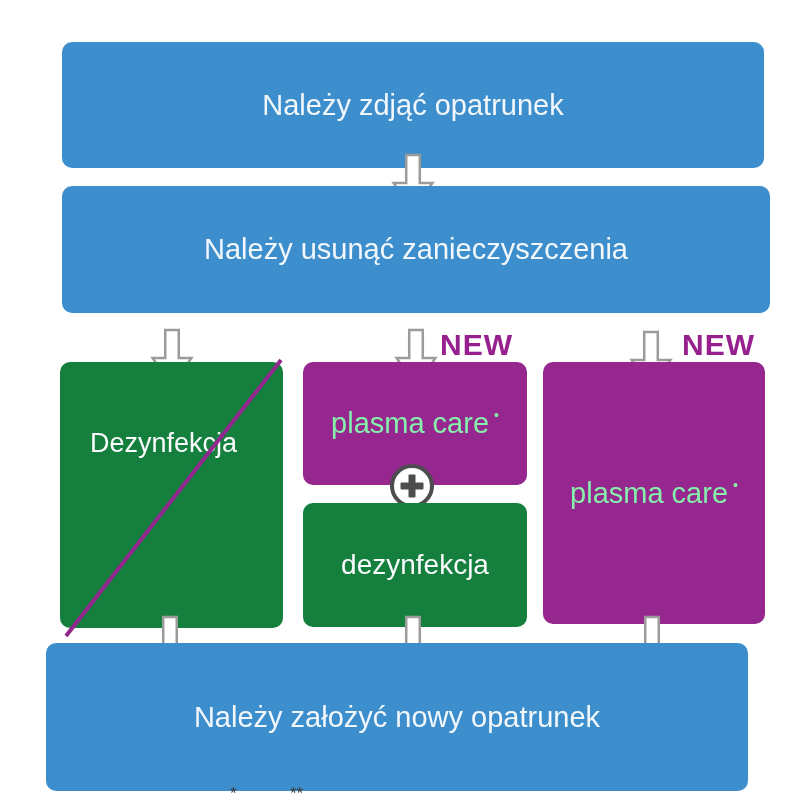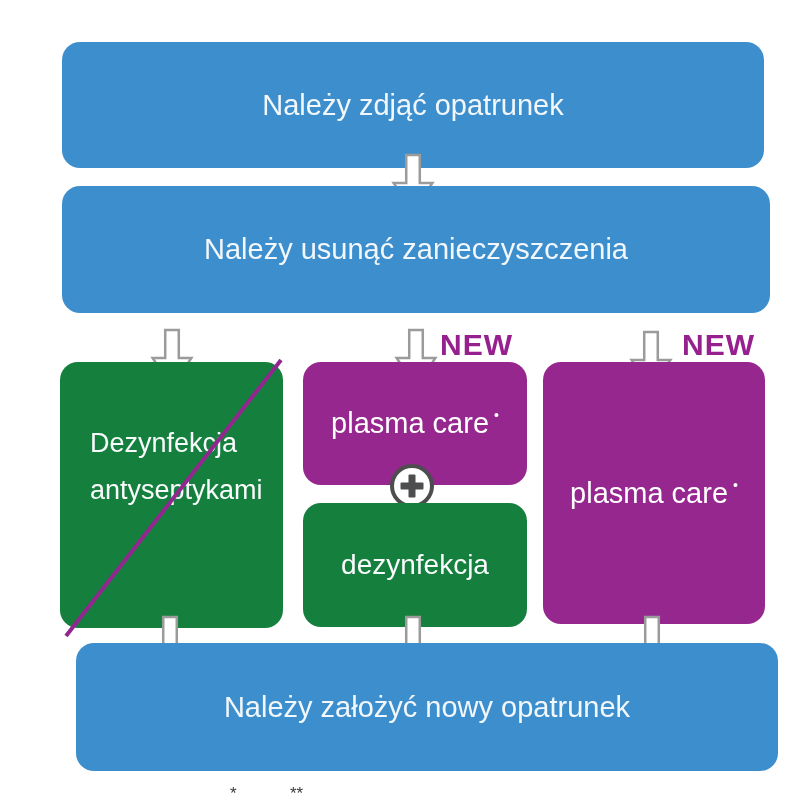--- a/index.html
+++ b/index.html
@@ -3,31 +3,31 @@
 <meta charset="utf-8">
 <style>
   html, body { margin: 0; padding: 0; background: #ffffff; }
   body {
     width: 800px; height: 800px; position: relative; overflow: hidden;
     font-family: "Liberation Sans", "DejaVu Sans", sans-serif;
   }
   .stage { position: absolute; inset: 0; width: 800px; height: 800px; }
 
   .box {
-    position: absolute; border-radius: 18px;
+    position: absolute; border-radius: 10px;
     display: flex; align-items: center; justify-content: center;
     color: #f2f7fb; text-align: center;
   }
   .blue  { background: #3d8ecd; }
   .gray  { background: #15803d; color: #fafbfc; }
-  .purple{ background: #96278f; color: #ffffff; }
+  .purple{ background: #96278f; color: #86efac; }
 
   .box1 { left: 62px; top: 42px;  width: 702px; height: 126px; font-size: 29px; }
   .box2 { left: 62px; top: 186px; width: 708px; height: 127px; font-size: 29px; }
-  .box3 { left: 76px; top: 643px; width: 702px; height: 128px; font-size: 29px; }
+  .box3 { left: 46px; top: 643px; width: 702px; height: 148px; font-size: 29px; }
 
   .gray-left   { left: 60px;  top: 362px; width: 223px; height: 266px;
                  display: block; font-size: 27px; }
   .gray-left .lines { position: absolute; left: 30px; top: 58px; text-align: left;
                  line-height: 47px; }
   .purple-mid  { left: 303px; top: 362px; width: 224px; height: 123px; font-size: 29px; }
   .gray-mid    { left: 303px; top: 503px; width: 224px; height: 124px; font-size: 28px; }
   .purple-right{ left: 543px; top: 362px; width: 222px; height: 262px; font-size: 29px; }
 
   .tm-dot { display: inline-block; font-size: 14px; vertical-align: 13px;
@@ -90,21 +90,20 @@
         <path d="M16 2 H30 V31 H43 L23 61 L3 31 H16 Z" fill="#ffffff" stroke="#9b9b9b" stroke-width="2.6"></path>
       </svg>
   </div>
 
   <div class="new-badge new-mid">NEW</div>
   <div class="new-badge new-right">NEW</div>
 
   <div class="box gray gray-left">
     <div class="lines">
       <span style="display:block">Dezynfekcja</span>
-      <span style="display:block">antyseptykami</span>
     </div>
   </div>
   <svg class="cross-line" viewBox="0 0 240 295">
     <line x1="14" y1="286" x2="229" y2="10" stroke="#92278f" stroke-width="4"></line>
   </svg>
 
   <div class="box purple purple-mid">
     <span>
       <span>plasma care</span><span class="tm-dot">•</span>
     </span>

